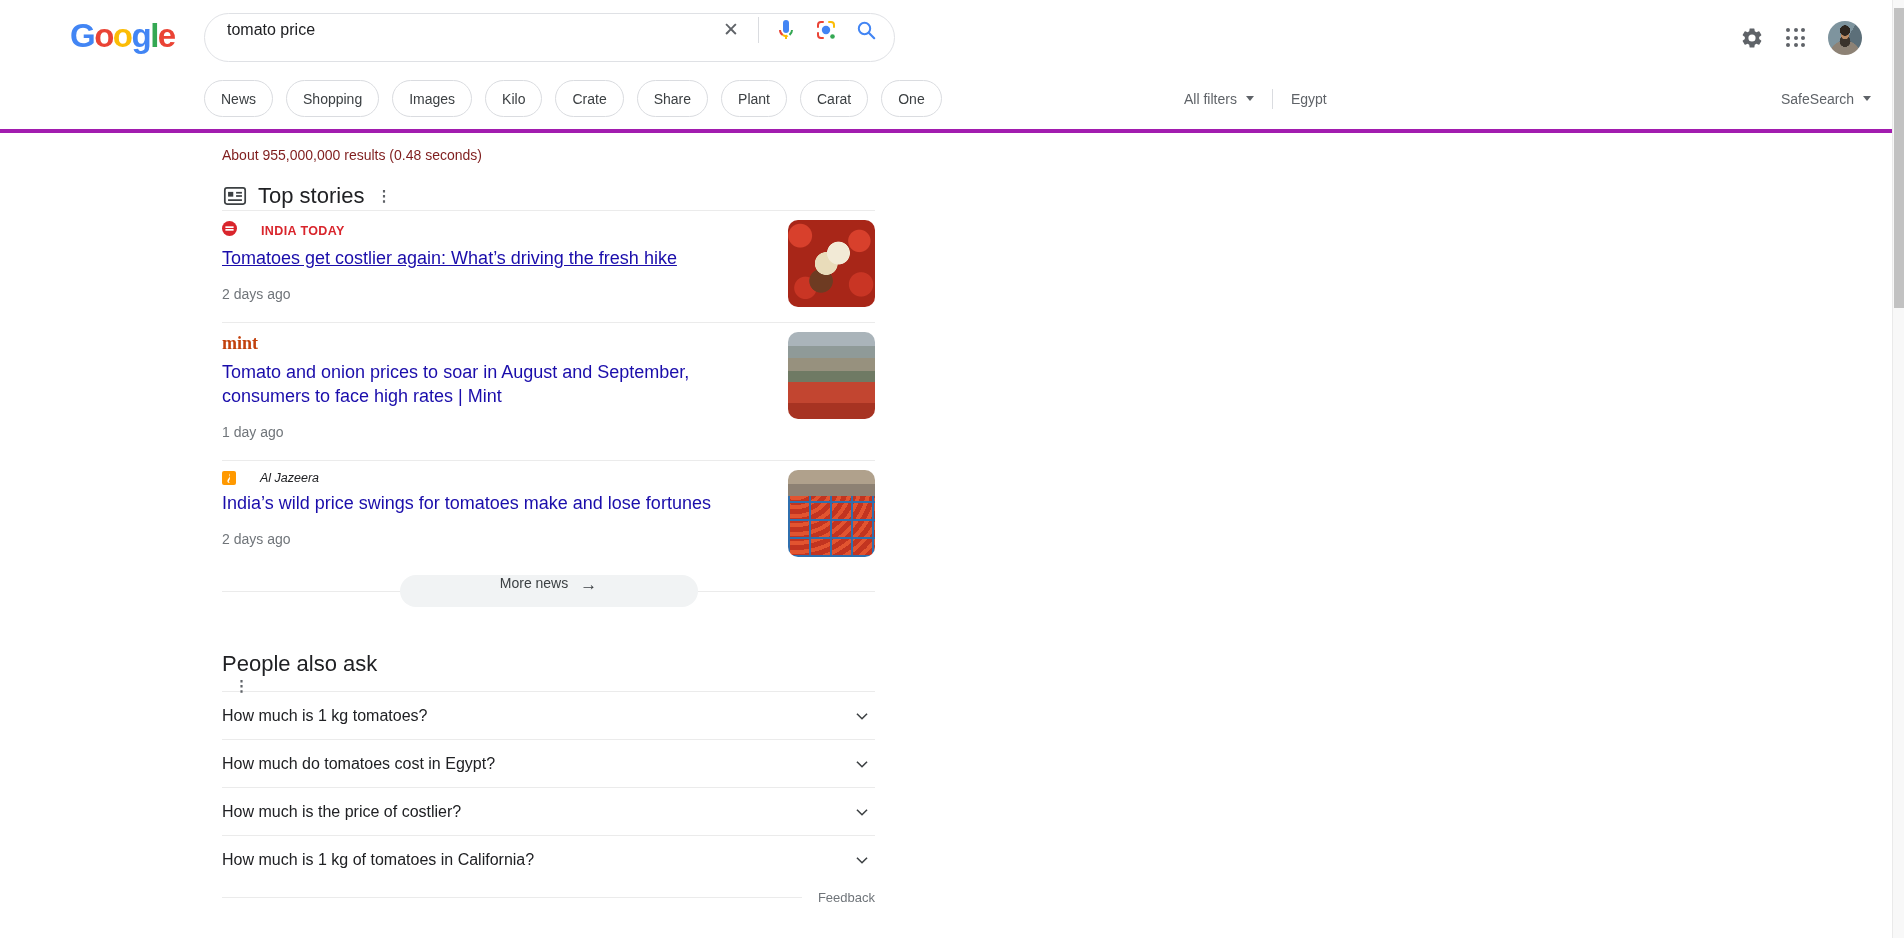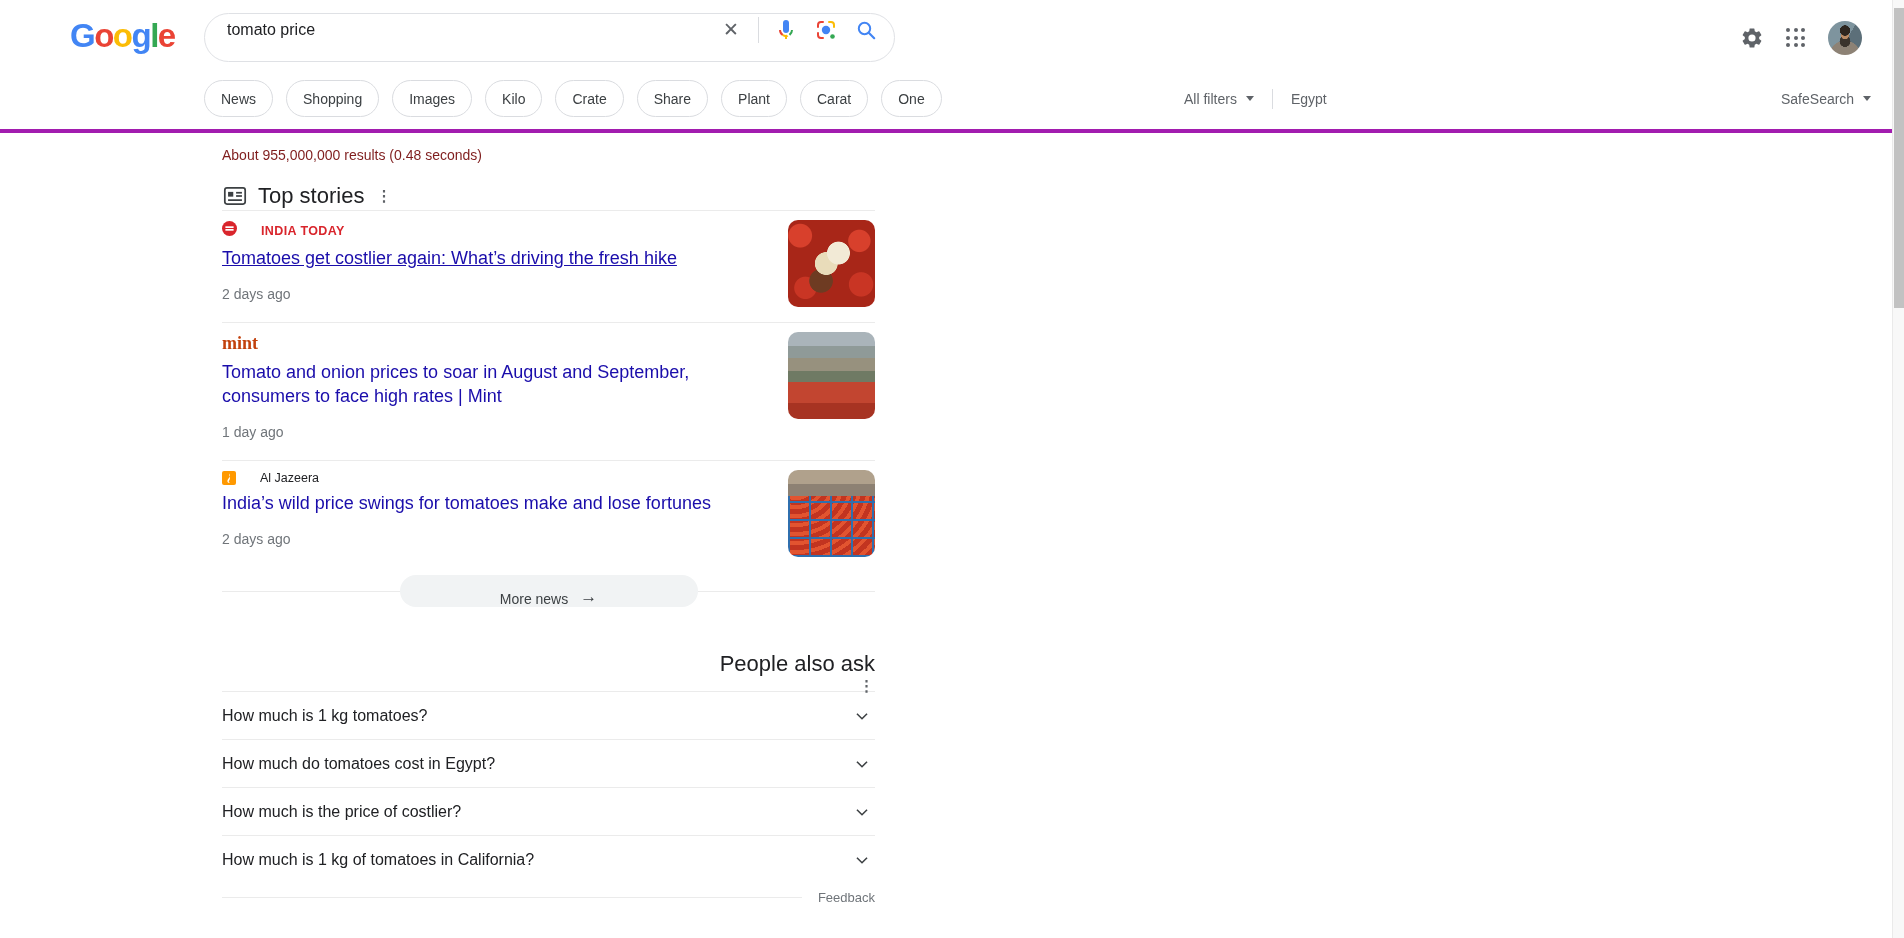--- a/index.html
+++ b/index.html
@@ -83,39 +83,39 @@
   .thumb-3 { background:
       linear-gradient(180deg, #b0a18c 0 16%, #8d8173 16% 30%, rgba(0,0,0,0) 30%),
       repeating-linear-gradient(90deg, #2f6fae 0 2px, rgba(0,0,0,0) 2px 21px),
       repeating-linear-gradient(0deg, #2f6fae 0 2px, rgba(0,0,0,0) 2px 18px),
       repeating-radial-gradient(circle at 8px 8px, #e25430 0 4px, #c23420 4px 9px); }
 
   .source-row { display:flex; align-items:center; gap:24px; }
   .src-name--indiatoday { color:#d9252c; font-weight:700; font-size:12.5px; letter-spacing:.4px; }
   .src-name--mint { color:#c2410c; font-weight:700; font-size:18px;
                     font-family:"Liberation Serif", serif; }
-  .src-name--aljazeera { color:#202124; font-size:12.5px; }
+  .src-name--aljazeera { color:#202124; font-size:12.5px;font-style:italic; }
   .aj-sq { width:14px; height:14px; border-radius:2px; background:#f90; display:flex;
            align-items:center; justify-content:center; }
 
   .story-title { display:inline-block; margin-top:6px; font-size:18px; line-height:24px;
                  color:#1a0dab; cursor:pointer; text-decoration:none; }
   .story-title.underlined { text-decoration:underline; }
   .story-time { margin-top:16px; font-size:14px; color:#70757a; }
 
   .more-news-row { position:relative; margin-top:8px; height:32px; }
   .more-line { position:absolute; left:0; right:0; top:50%; border-top:1px solid #ebebeb; }
   .more-pill { position:absolute; left:50%; top:0; transform:translateX(-50%);
                width:298px; height:32px; border-radius:18px; background:#f1f3f4;
-               display:flex; align-items:flex-end; justify-content:center; gap:12px;
+               display:flex; align-items:flex-start; justify-content:center; gap:12px;
                font-size:14px; color:#3c4043; cursor:pointer; }
   .more-arrow { font-size:17px; color:#3c4043; }
 
   .paa { margin-top:44px; }
-  .paa-header { display:flex; align-items:flex-end; height:28px;flex-direction:column; }
+  .paa-header { display:flex; align-items:flex-start; height:28px;flex-direction:column; }
   .paa-divider { border-top:1px solid #ebebeb; margin-top:12px; }
   .q-row { height:48px; display:flex; align-items:center; justify-content:space-between;
            border-bottom:1px solid #ebebeb; cursor:pointer; }
   .q-row.last { border-bottom:none; }
   .q-text { font-size:16px; color:#202124; }
   .chev { width:22px; height:22px; margin-right:2px; }
 
   .feedback-row { display:flex; align-items:center; height:26px; }
   .feedback-line { flex:1; border-top:1px solid #ebebeb; margin-right:16px; }
   .feedback { font-size:13px; color:#70757a; cursor:pointer; }

